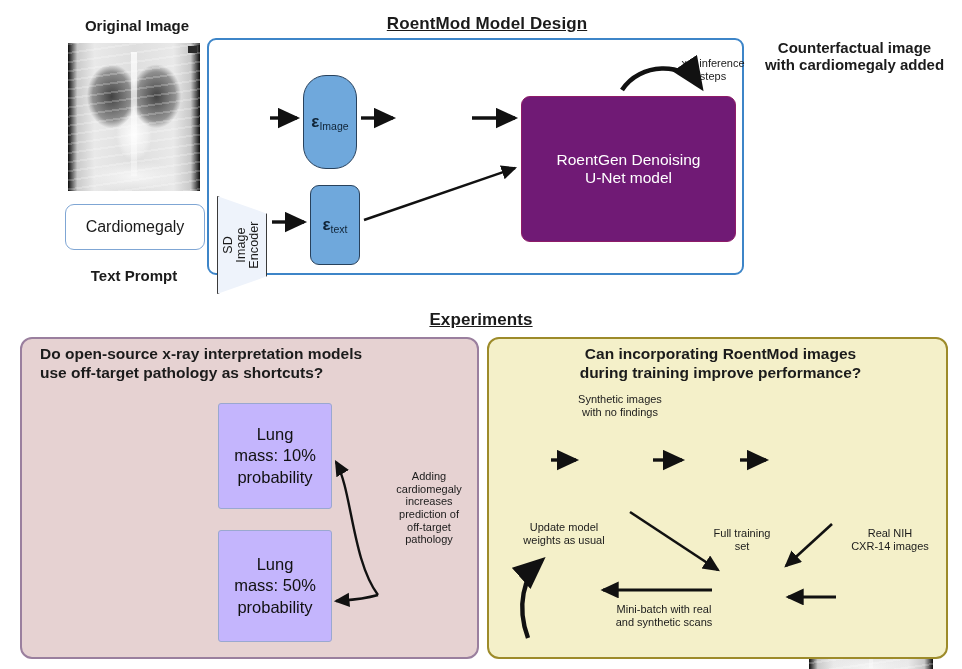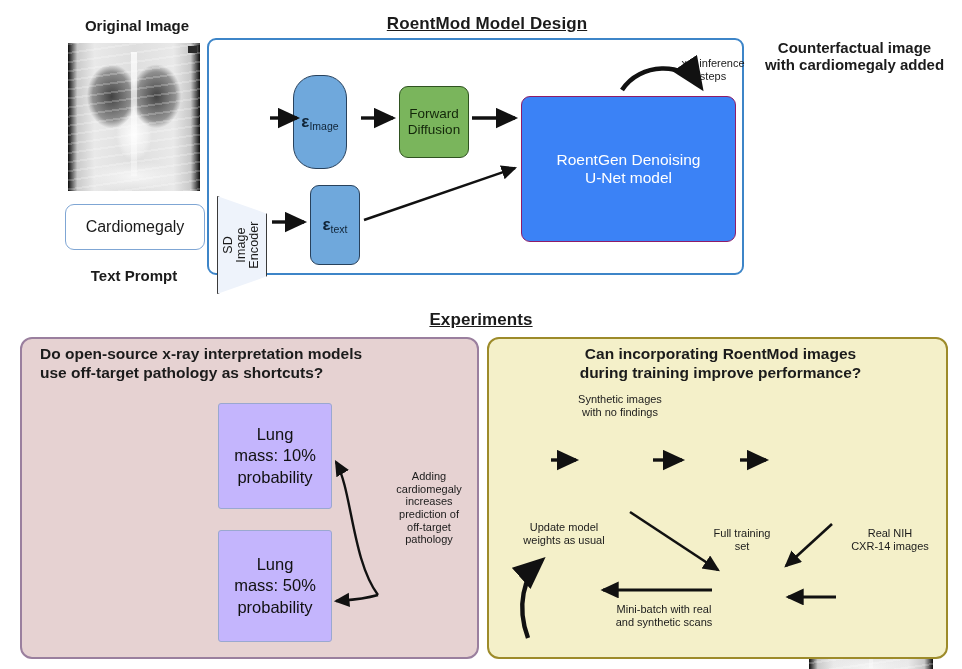--- a/index.html
+++ b/index.html
@@ -78,21 +78,21 @@
     transform:translate(-50%,-50%) rotate(-90deg);
     white-space:nowrap;font-size:12.5px;line-height:1.08;text-align:center;
     letter-spacing:.1px;
   }
   .trap .tlabel.two{line-height:1.05;}
 
   
   .rbox{border-radius:9px;display:flex;align-items:center;justify-content:center;text-align:center;}
   .box-blue{background:#6fa8dc;border:1.6px solid #28415c;color:#102437;}
   .box-green{background:#7ab55c;border:1.6px solid #2f5220;color:#13270a;}
-  .box-magenta{background:#3b82f6;border:1.6px solid #8e1c68;color:#ffffff;}
+  .box-magenta{background:#701a75;border:1.6px solid #8e1c68;color:#ffffff;}
   .box-lav{background:#c4b5fd;border:1.4px solid #9aa8d0;color:#111;}
   .box-white{background:#ffffff;border:1.4px solid #7fa6d4;border-radius:9px;}
 
   .eps{font-size:17px;font-weight:bold;}
   .eps sub{font-size:10.5px;font-weight:normal;vertical-align:baseline;position:relative;top:3px;}
 
   
   svg.ov{position:absolute;left:0;top:0;width:962px;height:669px;pointer-events:none;}
 </style>
 </head>
@@ -123,30 +123,28 @@
   <div class="abs trap right" style="left:217px;top:48px;width:48px;height:96px;">
     <div class="tlabel two" style="white-space:pre-line;">SD Image
 Encoder</div>
   </div>
 
   <div class="abs trap right" style="left:217px;top:160px;width:48px;height:100px;">
     <div class="tlabel two" style="white-space:pre-line;">CLIP Text
 Encoder</div>
   </div>
 
-  <div class="abs rbox box-blue" style="left:293px;top:75px;width:52px;height:92px;border-radius:23px;">
+  <div class="abs rbox box-blue" style="left:303px;top:75px;width:52px;height:92px;border-radius:23px;">
     <span class="eps">ε<sub>Image</sub></span>
   </div>
 
   <div class="abs rbox box-blue" style="left:310px;top:185px;width:48px;height:78px;">
     <span class="eps">ε<sub>text</sub></span>
   </div>
 
-  <div class="abs rbox box-green" style="left:399px;top:86px;width:68px;height:70px;font-size:13.5px;line-height:1.18;white-space:pre-line;">Forward
-Diffusion</div>
 
   <div class="abs rbox box-magenta" style="left:521px;top:96px;width:213px;height:144px;flex-direction:column;">
     <div style="font-size:15.5px;">RoentGen Denoising</div>
     <div style="font-size:15.5px;">U-Net model</div>
   </div>
 
   <div class="abs smallnote" style="left:668px;top:57px;width:90px;white-space:pre-line;">x T inference
 steps</div>
 
 

